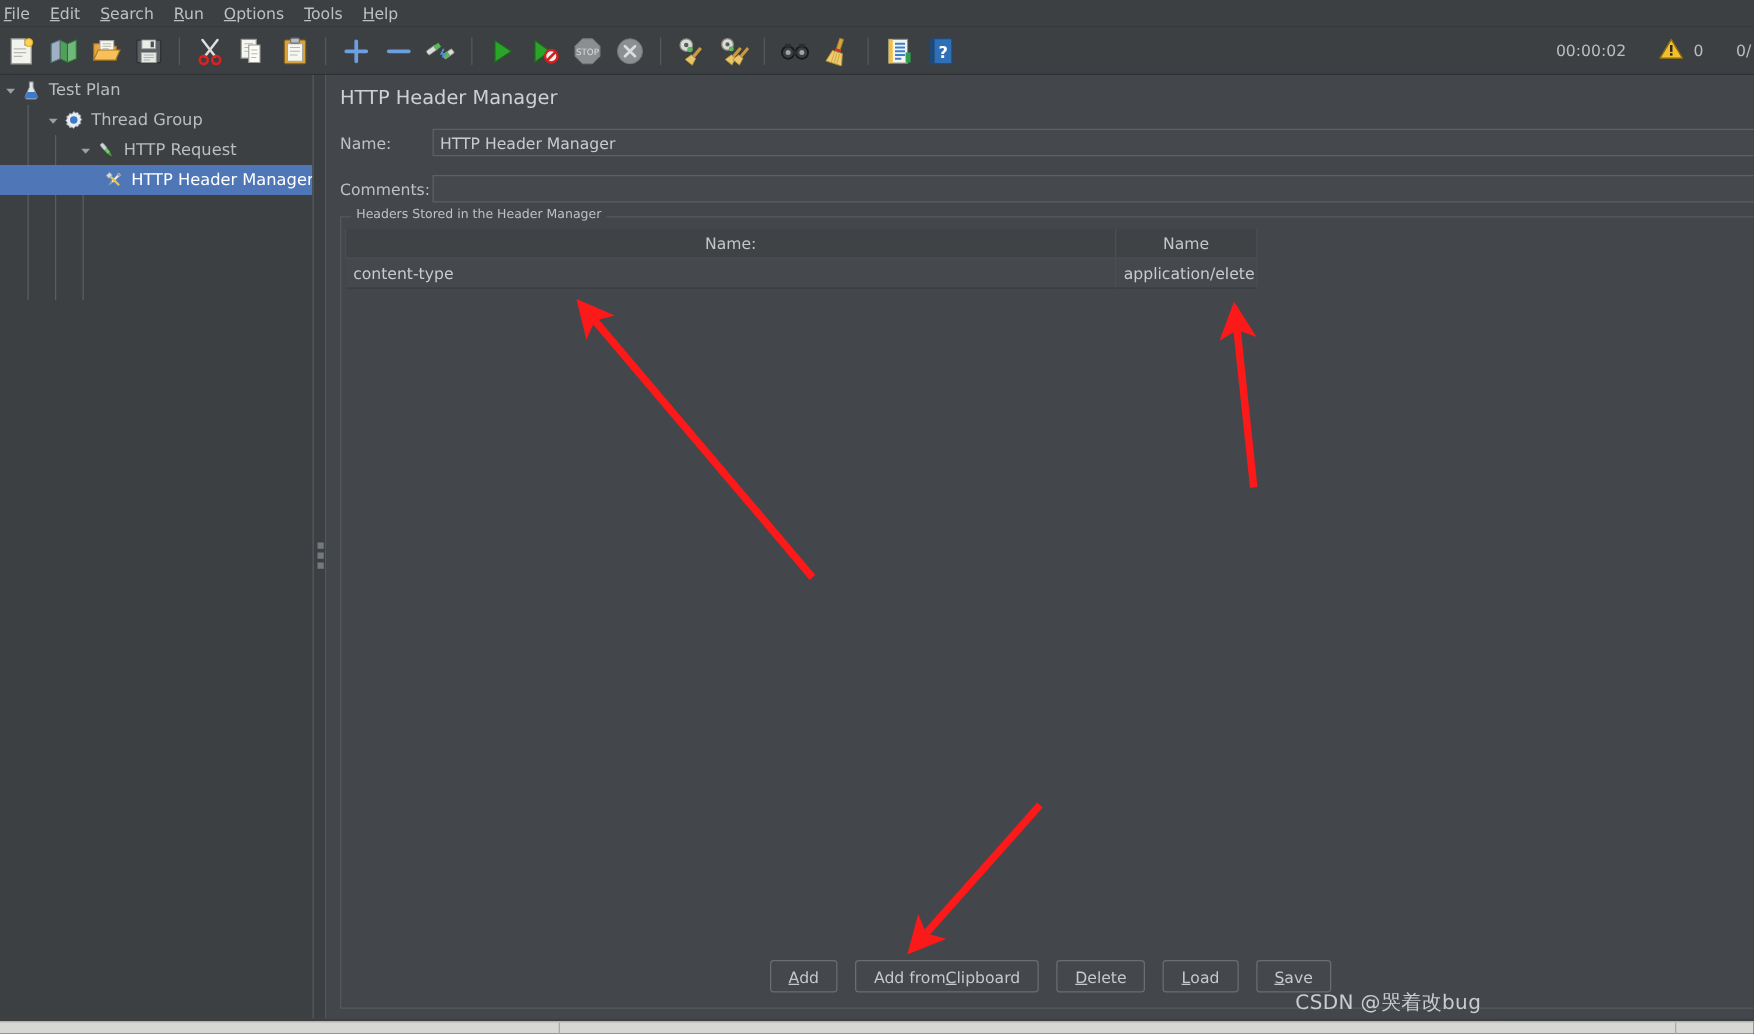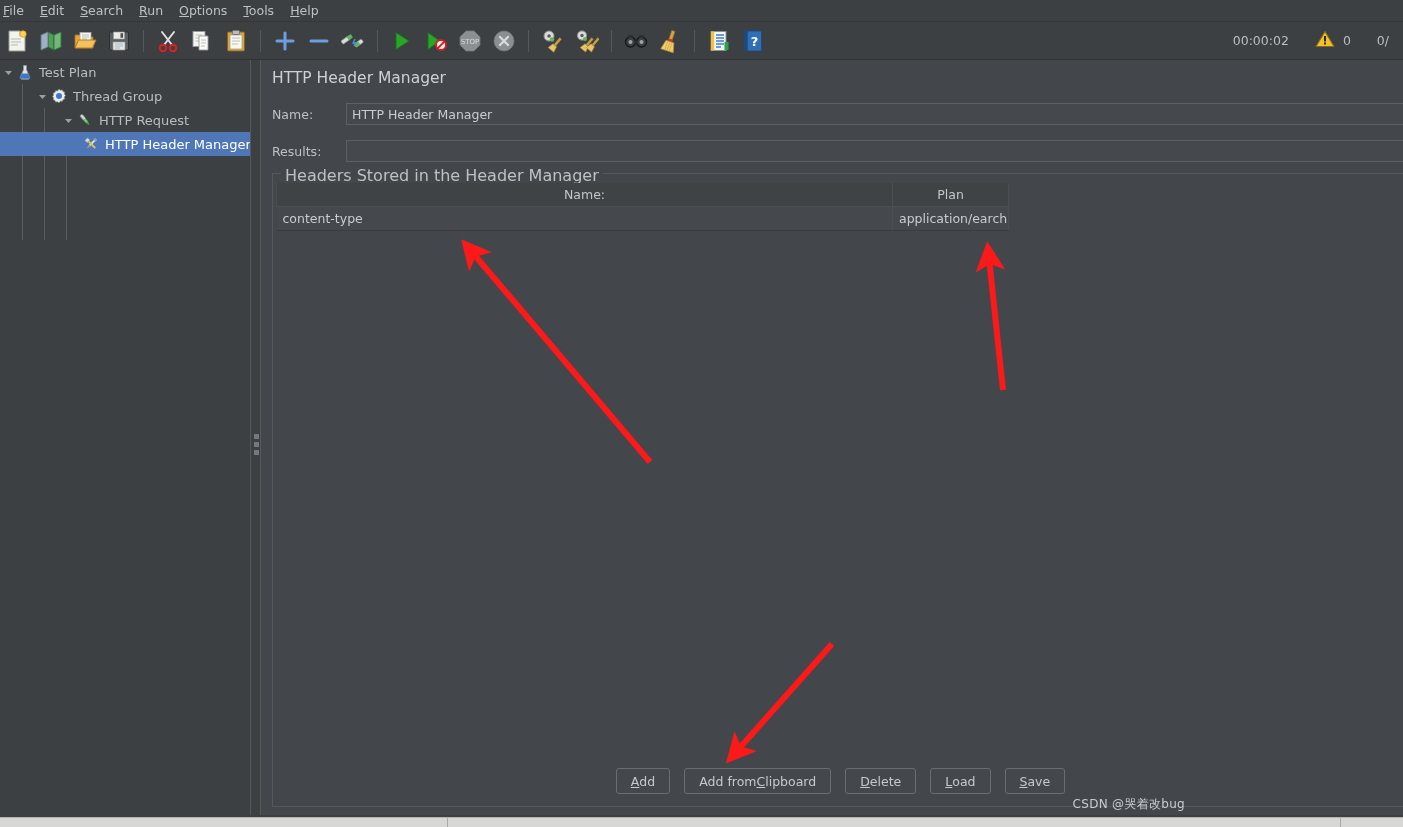--- a/index.html
+++ b/index.html
@@ -55,21 +55,21 @@
     width: 1px; height: 22px;
     background: #55595c;
     margin: 0 7px;
   }
   .tb-spacer { flex: 1; }
   .tb-status {
     display: flex; align-items: center;
     color: #b9bdc0;
     font-size: 12.5px;
     gap: 8px;
-    padding-right: 14px;
+    padding-right: 2px;
   }
   .tb-status .num { color: #b9bdc0; font-size: 12.5px; }
   .warn-icon { display: inline-block; }
 
   
   .ic { width: 24px; height: 24px; display: block; }
 
   
   .content {
     position: absolute; top: 60px; left: 0;
@@ -167,21 +167,21 @@
     left: 11px; top: 113px;
     right: -6px; bottom: 8px;
     border: 1px solid #55595c;
     border-radius: 0;
   }
   .group-title {
     position: absolute;
     top: -8px; left: 8px;
     background: #43474b;
     padding: 0 4px;
-    font-size: 16px;
+    font-size: 10px;
     color: #bdc1c4;
   }
 
   
   .hdr-table {
     position: absolute;
     left: 3px; top: 9px; right: 3px;
     border-collapse: collapse;
     table-layout: fixed;
   }
@@ -243,21 +243,21 @@
   .taskbar .seg {
     position: absolute; top: 0; height: 10px;
     border-left: 1px solid #a9a9a6;
   }
 
   
   .watermark {
     position: absolute;
     right: 14px; bottom: 14px;
     color: #c9cdd0;
-    font-size: 12px;
+    font-size: 16px;
     font-family: "DejaVu Sans", "Liberation Sans", sans-serif;
     letter-spacing: 0.3px;
     margin-top: 46px;
   }
 
   
   .overlay {
     position: absolute; top: 0; left: 0;
     width: 1403px; height: 827px;
     pointer-events: none;
@@ -579,42 +579,42 @@
     <div class="editor">
 
       <div class="editor-title">HTTP Header Manager</div>
 
       <div class="field-row" style="top:43px; right:-6px;">
         <span class="field-label">Name:</span>
         <input class="field-input" type="text" value="HTTP Header Manager" style="">
       </div>
 
       <div class="field-row" style="top:80px; right:-6px;">
-        <span class="field-label">Results:</span>
+        <span class="field-label">Comments:</span>
         <input class="field-input" type="text" value="" style="">
       </div>
 
       <div class="group-box">
         <span class="group-title">Headers Stored in the Header Manager</span>
 
         <table class="hdr-table">
           <colgroup>
             <col style="width:616px">
             <col style="width:auto">
           </colgroup>
           <thead>
             <tr>
               <th>Name:</th>
-              <th>Plan</th>
+              <th>Name</th>
             </tr>
           </thead>
           <tbody>
             <tr>
               <td>content-type</td>
-              <td>application/earch</td>
+              <td>application/elete</td>
             </tr>
           </tbody>
         </table>
 
         <div class="btn-row">
           <div class="btn"><u>A</u>dd</div>
           <div class="btn">Add from <u>C</u>lipboard</div>
           <div class="btn"><u>D</u>elete</div>
           <div class="btn"><u>L</u>oad</div>
           <div class="btn"><u>S</u>ave</div>

